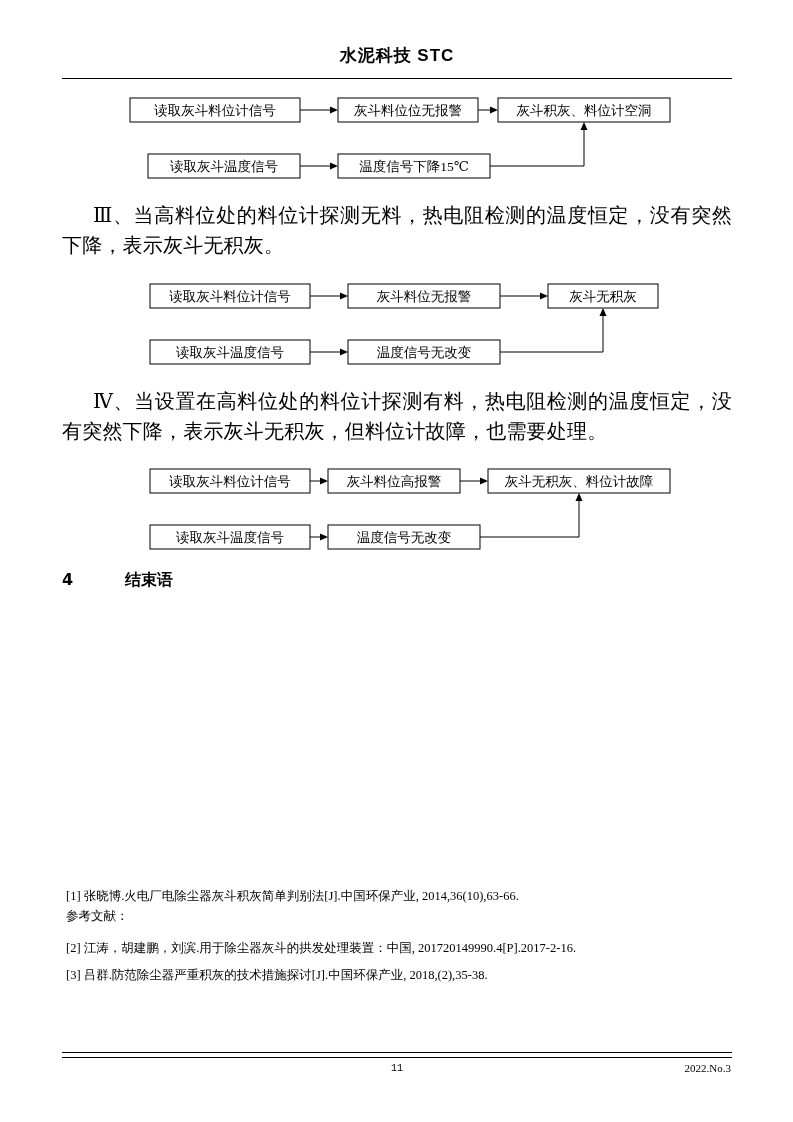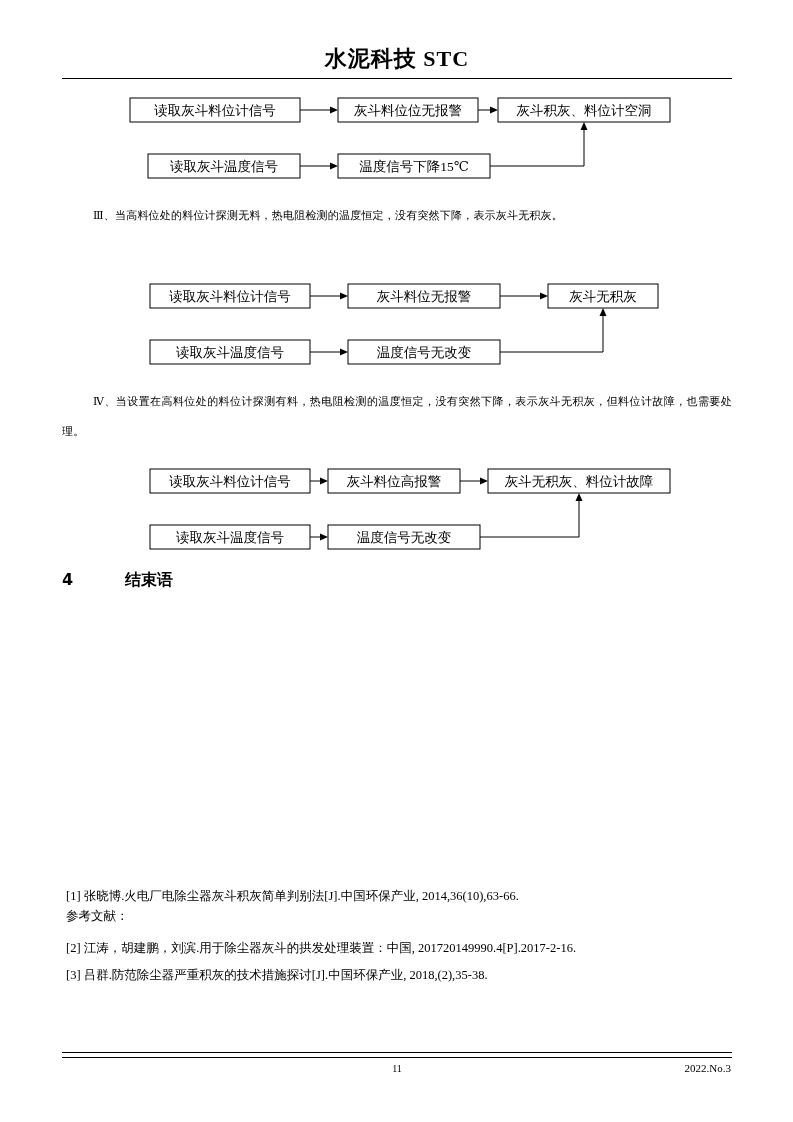--- a/index.html
+++ b/index.html
@@ -25,23 +25,23 @@
 
   
   .header {
     position: absolute;
     left: 62px;
     top: 44px;
     width: 670px;
     text-align: center;
   }
   .header-title {
-    font-family: Liberation Serif, serif;
+    font-family: Liberation Sans, sans-serif;
     font-weight: bold;
-    font-size: 22px;
+    font-size: 17px;
     letter-spacing: 1px;
   }
   .header-rule {
     position: absolute;
     left: 62px;
     top: 78px;
     width: 670px;
     height: 0;
     border-top: 1.6px solid #000;
   }
@@ -63,32 +63,33 @@
     height: 0;
     border-top: 0.8px solid #000;
   }
   .footer-page {
     position: absolute;
     left: 62px;
     top: 1063px;
     width: 670px;
     text-align: center;
     font-size: 10px;
+    font-family: Liberation Mono, monospace;
   }
   .footer-issue {
     position: absolute;
     right: 62px;
     top: 1062px;
     font-size: 11px;
   }
 
   
   .para {
     position: absolute;
-    font-size: 11px;
+    font-size: 20px;
     line-height: 30px;
     letter-spacing: 0.2px;
     text-align: justify;
   }
   .section-head {
     position: absolute;
     font-family: "DejaVu Sans", "Liberation Sans", sans-serif;
     font-weight: bold;
     font-size: 16px;
   }

